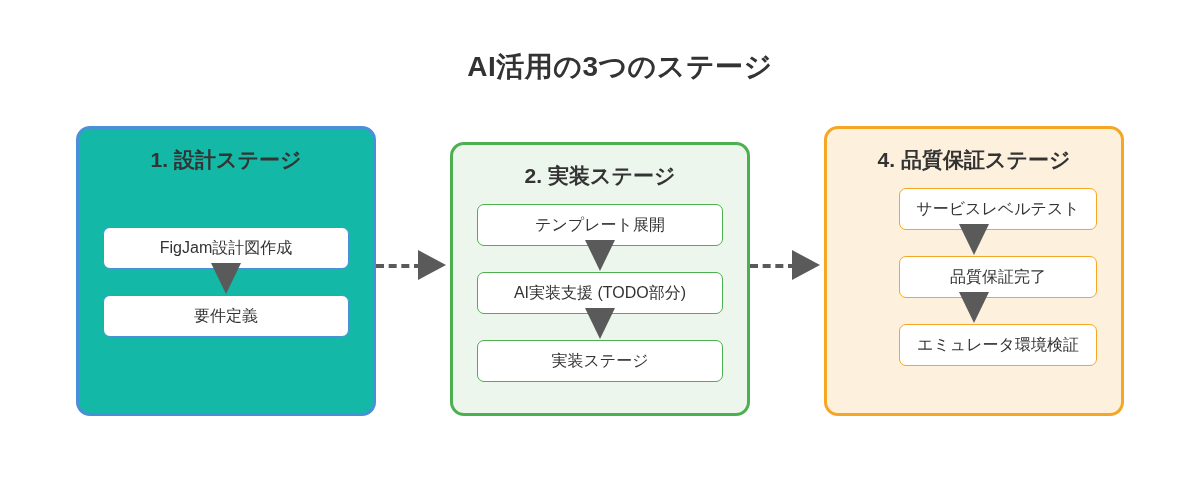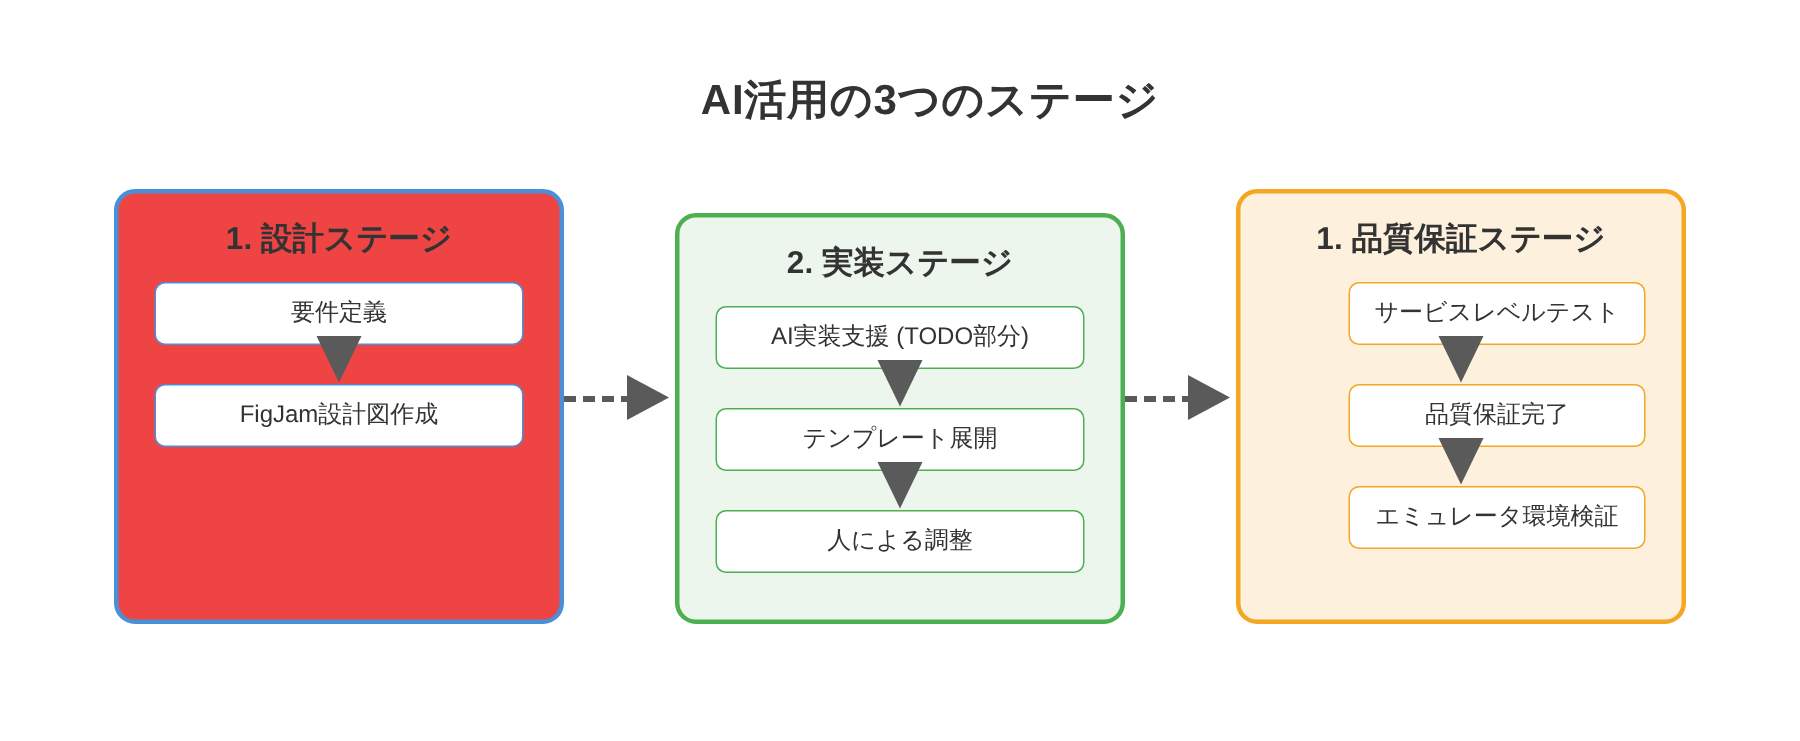--- a/index.html
+++ b/index.html
@@ -46,21 +46,21 @@
     box-sizing: border-box;
     border-radius: 14px;
     border: 3px solid #4a90d9;
     background: #e3f0fb;
     padding: 14px 24px 20px 24px;
     display: flex;
     flex-direction: column;
     align-items: stretch;
     position: relative;
   }
-  .stage.blue   { border-color: #4a90d9; background: #ef4444; }
+  .stage.blue   { border-color: #4a90d9; background: #14b8a6; gap: 39px; }
   .stage.green  { border-color: #4caf50; background: #ecf6ec; margin-top: 16px; }
   .stage.orange { border-color: #f5a623; background: #fdf1de; }
 
   .stage-title {
     text-align: center;
     font-size: 21px;
     font-weight: bold;
     color: #333333;
     margin: 4px 0 16px 0;
     line-height: 1.2;
@@ -136,55 +136,55 @@
 <body>
 
 <div class="page-title">AI活用の3つのステージ</div>
 
 <div class="flow">
 
   <div class="stage blue">
     <div class="stage-title">1. 設計ステージ</div>
     <div class="steps">
       <div class="step-wrap">
-        <div class="step-card">要件定義</div>
+        <div class="step-card">FigJam設計図作成</div>
       </div>
       <div class="step-wrap">
-        <div class="step-card">FigJam設計図作成</div>
+        <div class="step-card">要件定義</div>
       </div>
     </div>
   </div>
 
   <div class="connector">
     <div class="dash-line"></div>
     <div class="arrow-head"></div>
   </div>
 
   <div class="stage green">
     <div class="stage-title">2. 実装ステージ</div>
     <div class="steps">
       <div class="step-wrap">
+        <div class="step-card">テンプレート展開</div>
+      </div>
+      <div class="step-wrap">
         <div class="step-card">AI実装支援 (TODO部分)</div>
       </div>
       <div class="step-wrap">
-        <div class="step-card">テンプレート展開</div>
-      </div>
-      <div class="step-wrap">
-        <div class="step-card">人による調整</div>
+        <div class="step-card">実装ステージ</div>
       </div>
     </div>
   </div>
 
   <div class="connector">
     <div class="dash-line"></div>
     <div class="arrow-head"></div>
   </div>
 
   <div class="stage orange">
-    <div class="stage-title">1. 品質保証ステージ</div>
+    <div class="stage-title">4. 品質保証ステージ</div>
     <div class="steps">
       <div class="step-wrap">
         <div class="step-card">サービスレベルテスト</div>
       </div>
       <div class="step-wrap">
         <div class="step-card">品質保証完了</div>
       </div>
       <div class="step-wrap">
         <div class="step-card">エミュレータ環境検証</div>
       </div>

